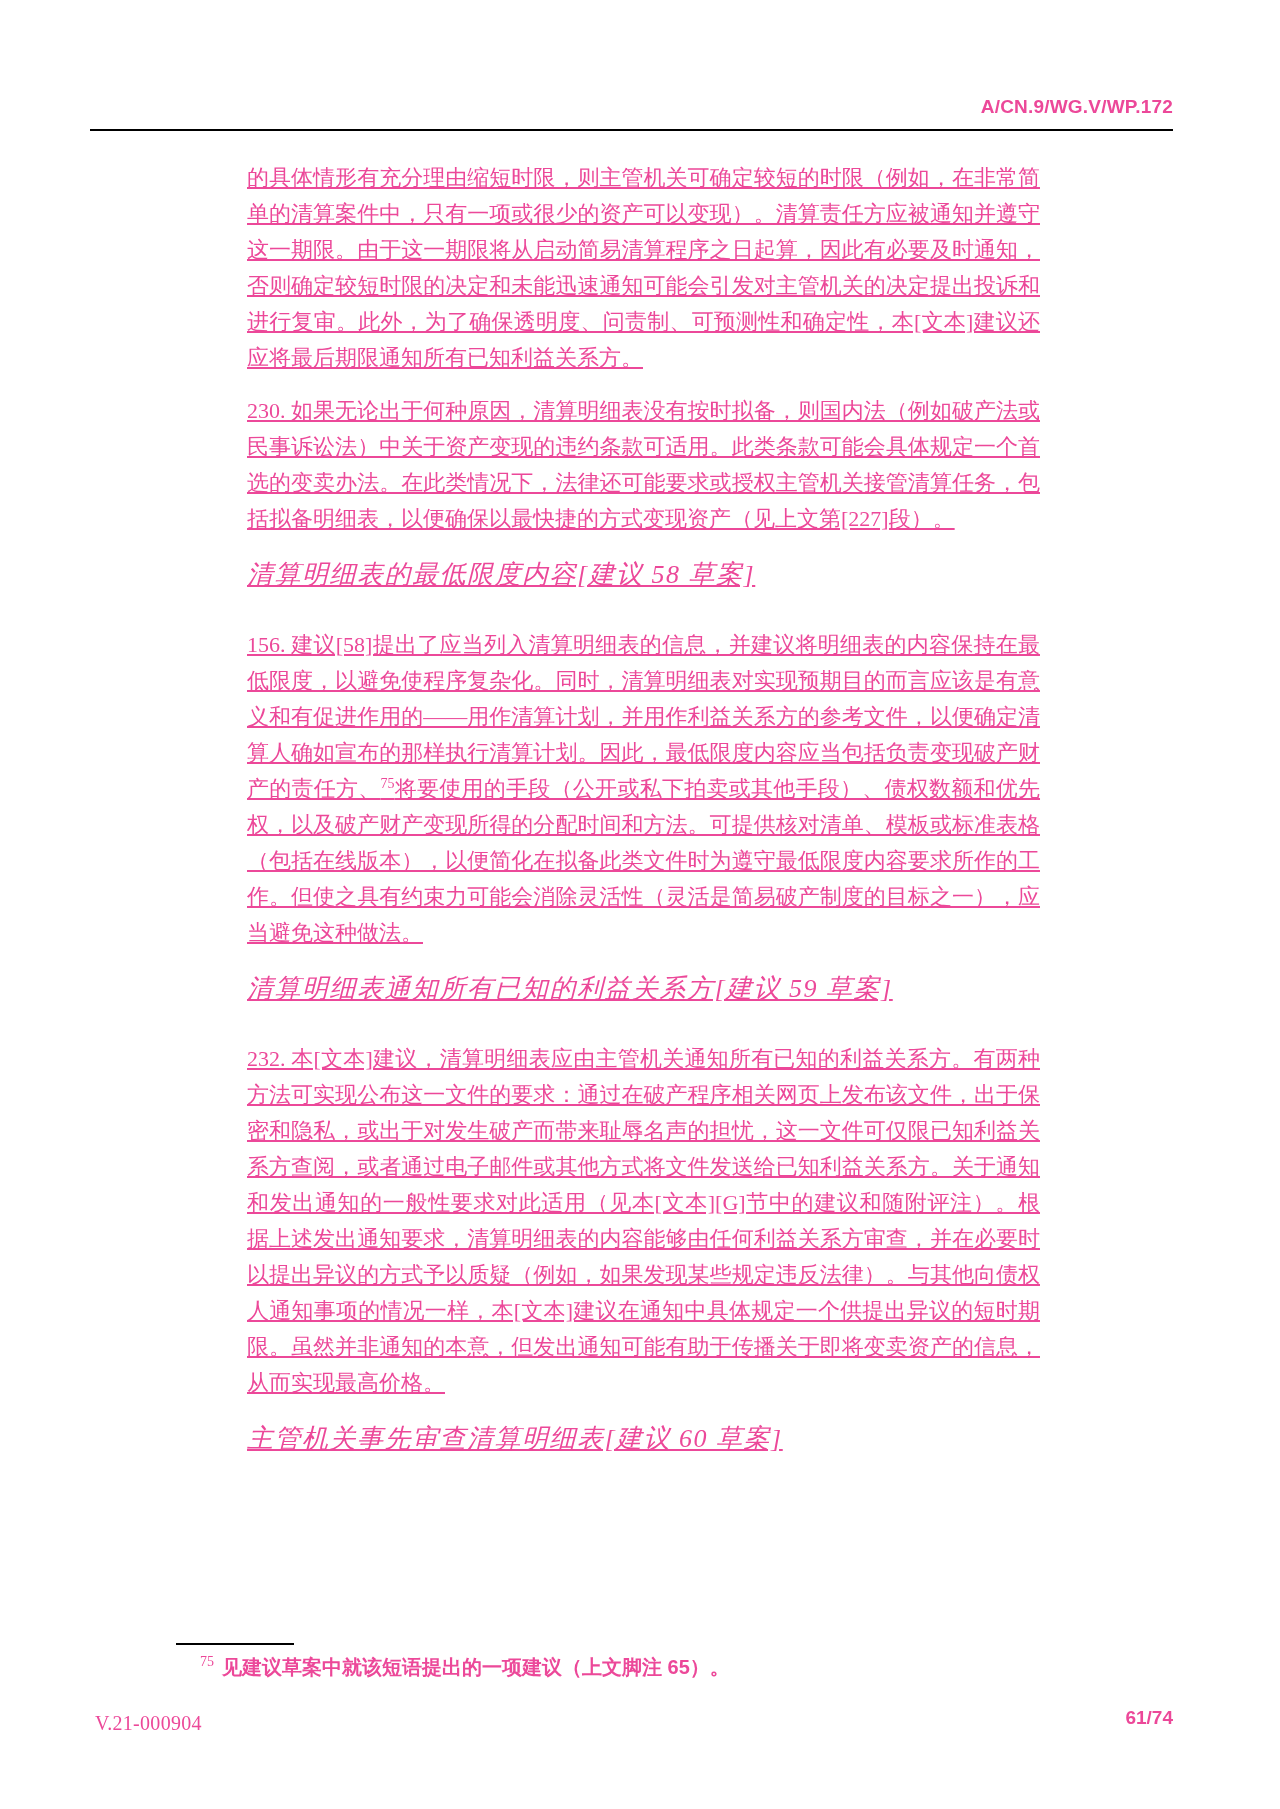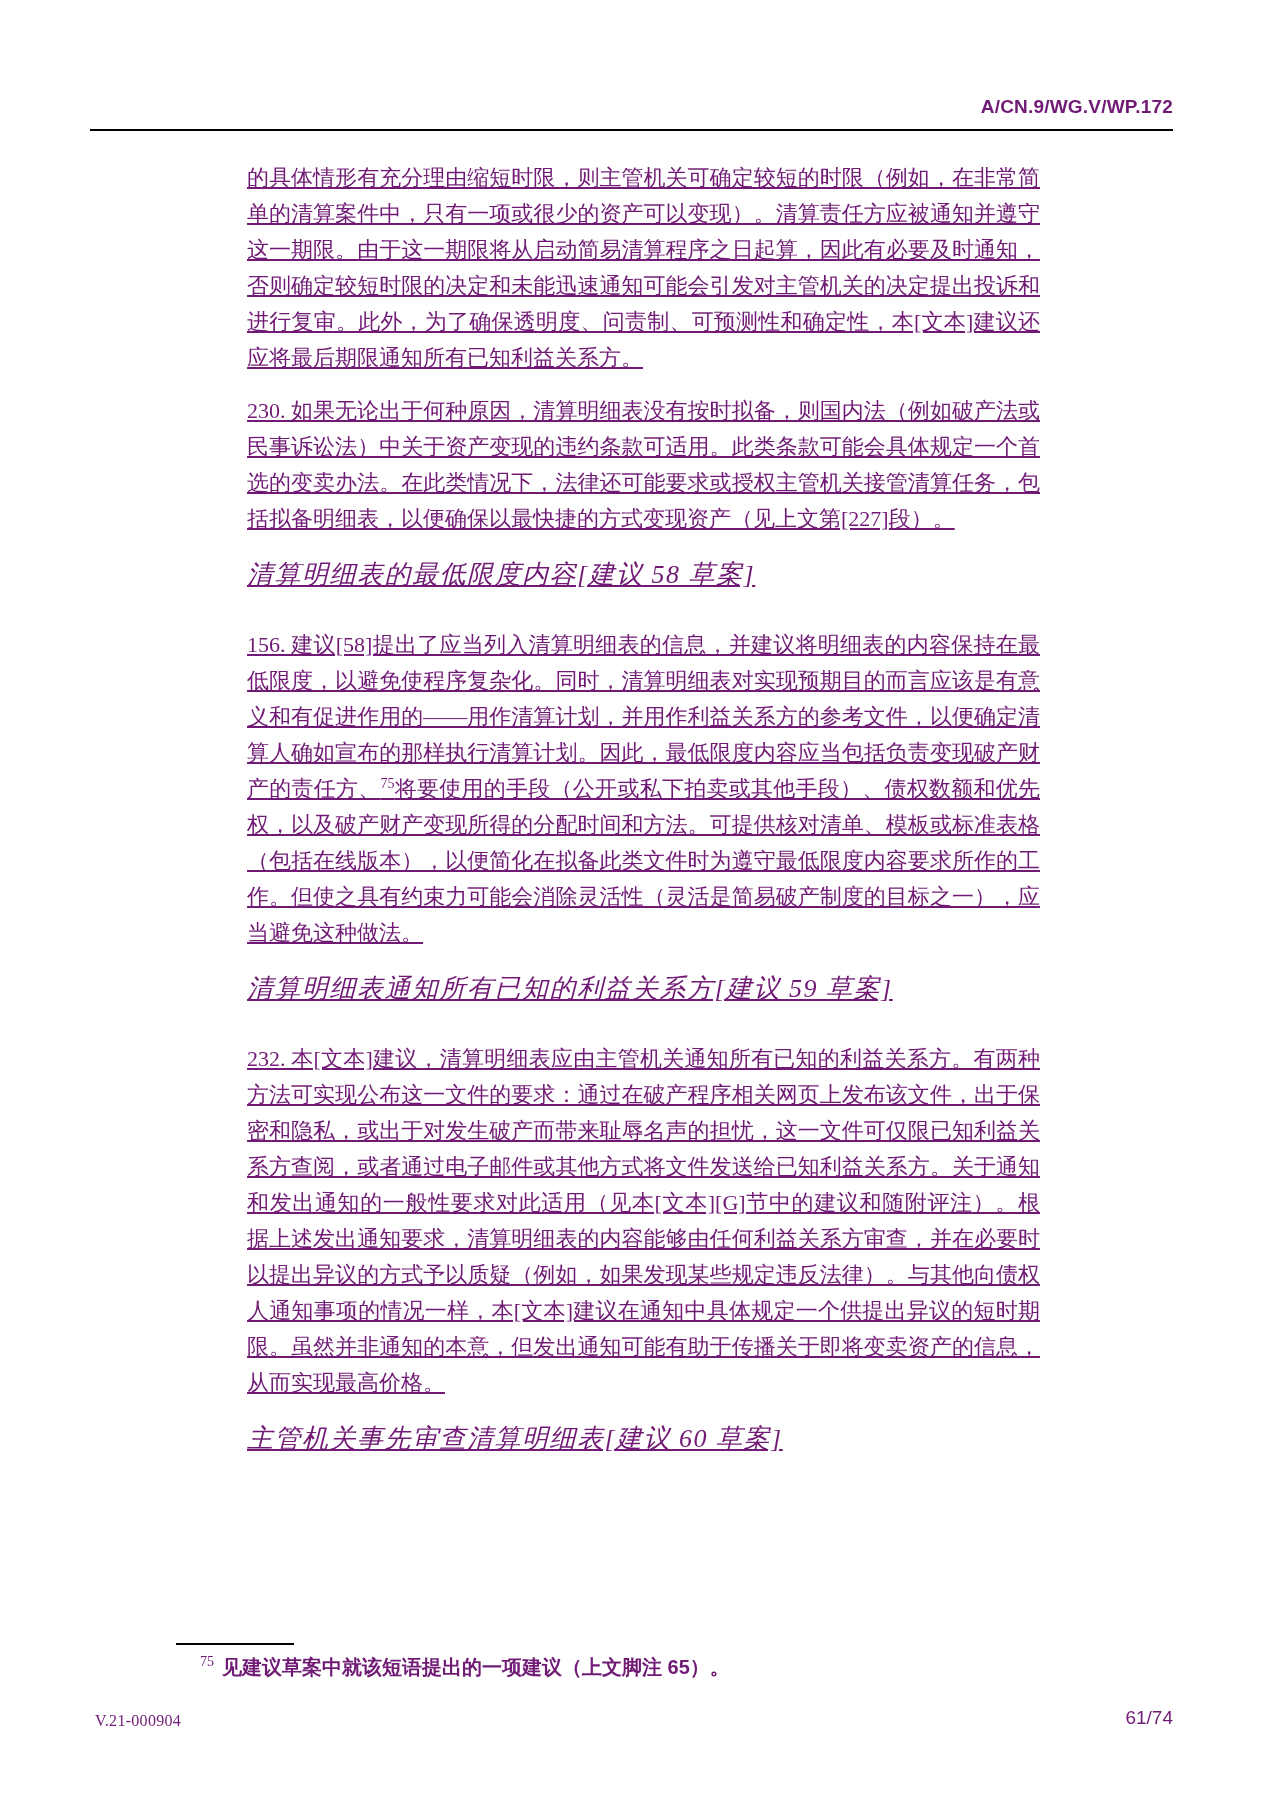--- a/index.html
+++ b/index.html
@@ -5,21 +5,21 @@
   html, body {
     margin: 0;
     padding: 0;
     background: #ffffff;
   }
   .page {
     position: relative;
     width: 1280px;
     height: 1809px;
     background: #ffffff;
-    color: #701a75;
+    color: #ec4899;
     font-family: "Liberation Serif", "DejaVu Serif", serif;
     overflow: hidden;
   }
   .doc-header {
     position: absolute;
     top: 96px;
     left: 90px;
     right: 107px;
     text-align: right;
     font-family: "Liberation Sans", "DejaVu Sans", sans-serif;
@@ -86,29 +86,29 @@
     font-family: "Liberation Serif", "DejaVu Serif", serif;
     font-weight: 400;
     font-size: 14px;
     margin-right: 8px;
   }
   .footer-job {
     position: absolute;
     top: 1712px;
     left: 95px;
     font-family: "Liberation Serif", "DejaVu Serif", serif;
-    font-size: 16px;
+    font-size: 20px;
     letter-spacing: 0.3px;
   }
   .footer-page {
     position: absolute;
     top: 1707px;
     right: 107px;
     font-family: "Liberation Sans", "DejaVu Sans", sans-serif;
-    font-weight: 400;
+    font-weight: 700;
     font-size: 19px;
   }
 </style>
 </head>
 <body>
 
 <div class="page">
 
   <div class="doc-header">A/CN.9/WG.V/WP.172</div>
 

